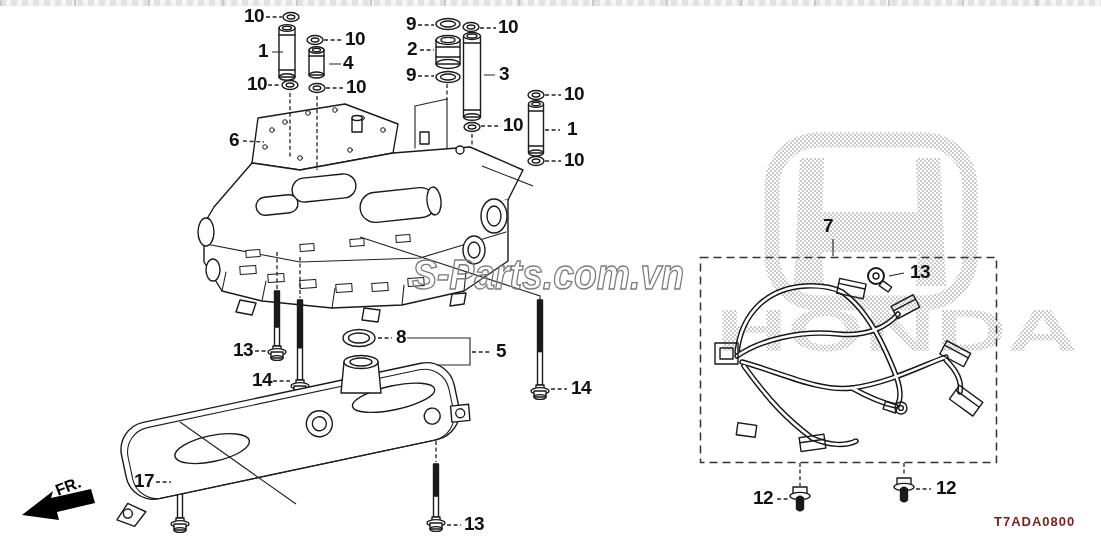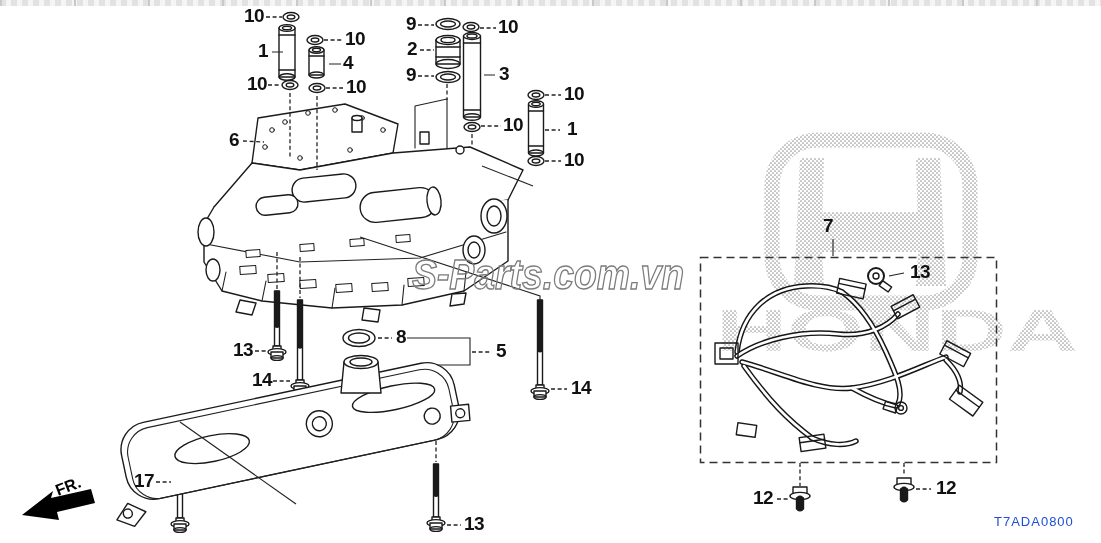--- a/index.html
+++ b/index.html
@@ -6,22 +6,22 @@
   #stage{position:relative;width:1101px;height:543px;background:#ffffff;overflow:hidden;
          font-family:"Liberation Sans",sans-serif;}
   #topticks{position:absolute;left:0;top:0;width:1101px;height:6px;
     background:
       repeating-linear-gradient(90deg,#c9c9c9 0 2px,rgba(0,0,0,0) 2px 74px),
       repeating-linear-gradient(90deg,#e2e2e2 0 6px,#f5f5f5 6px 11px);
   }
   svg{position:absolute;left:0;top:0;}
   .co{position:absolute;transform:translate(-50%,-55%);
       font-weight:bold;font-size:19px;color:#111;letter-spacing:-0.5px;white-space:nowrap;}
-  #code{position:absolute;left:994px;top:514px;font-weight:normal;font-size:13px;
-        color:#1d4ed8;letter-spacing:1px;text-align:center;}
+  #code{position:absolute;left:994px;top:514px;font-weight:bold;font-size:13px;
+        color:#7f1d1d;letter-spacing:1px;text-align:center;}
   .ln{stroke:#1a1a1a;fill:none;stroke-width:1.4;stroke-linejoin:round;stroke-linecap:round;}
   .dash{stroke:#222;fill:none;stroke-width:1.3;stroke-dasharray:4 2.6;}
   .thin{stroke:#222;fill:none;stroke-width:1.1;}
   .wfill{fill:#fff;}
 </style>
 </head>
 <body>
 
 <div id="stage">
   <div id="topticks"></div>

